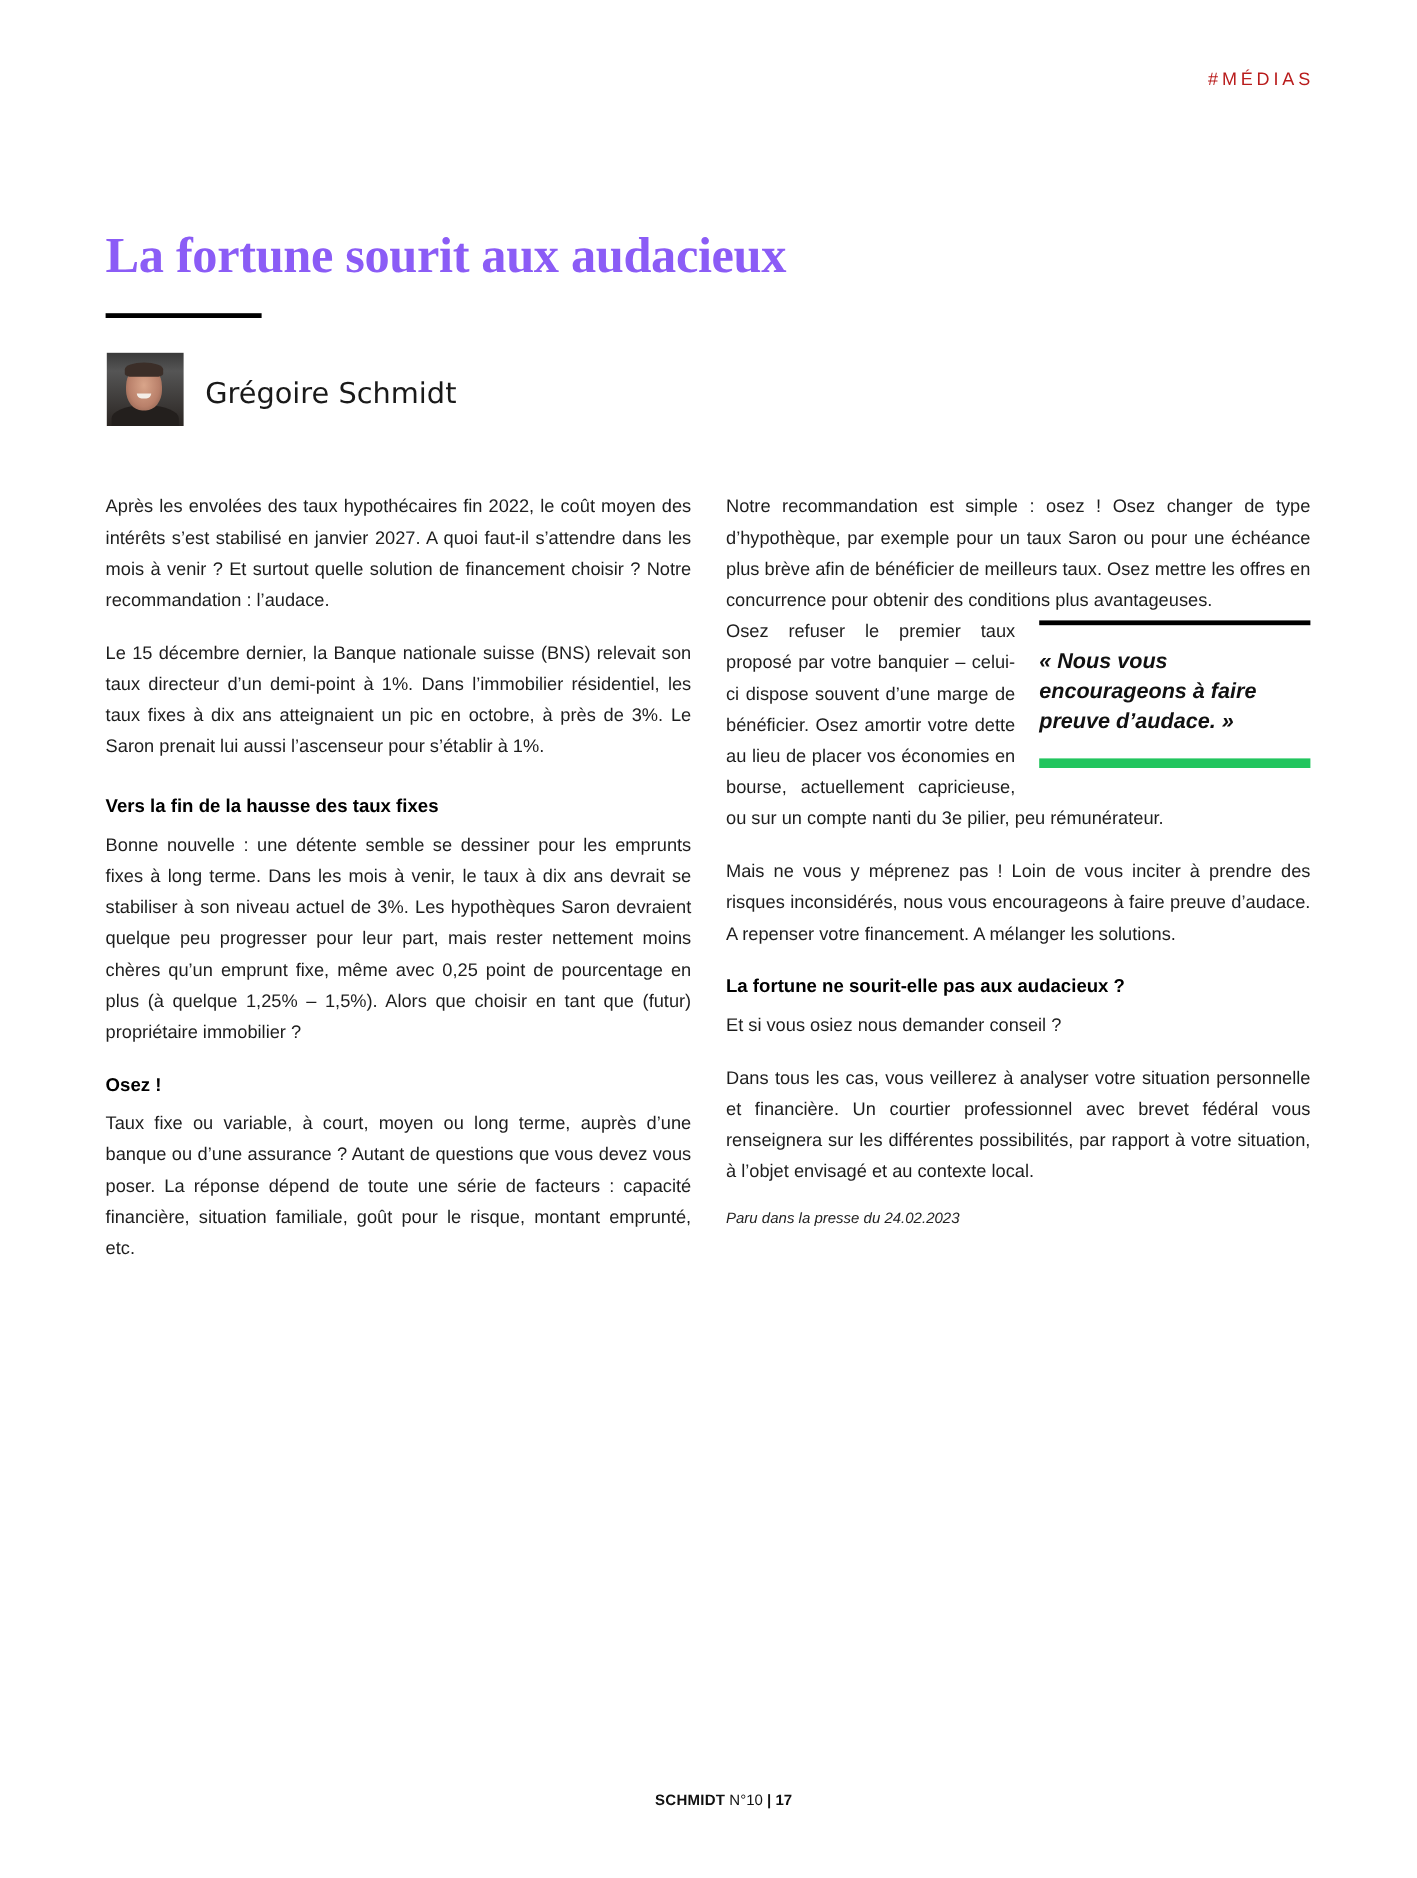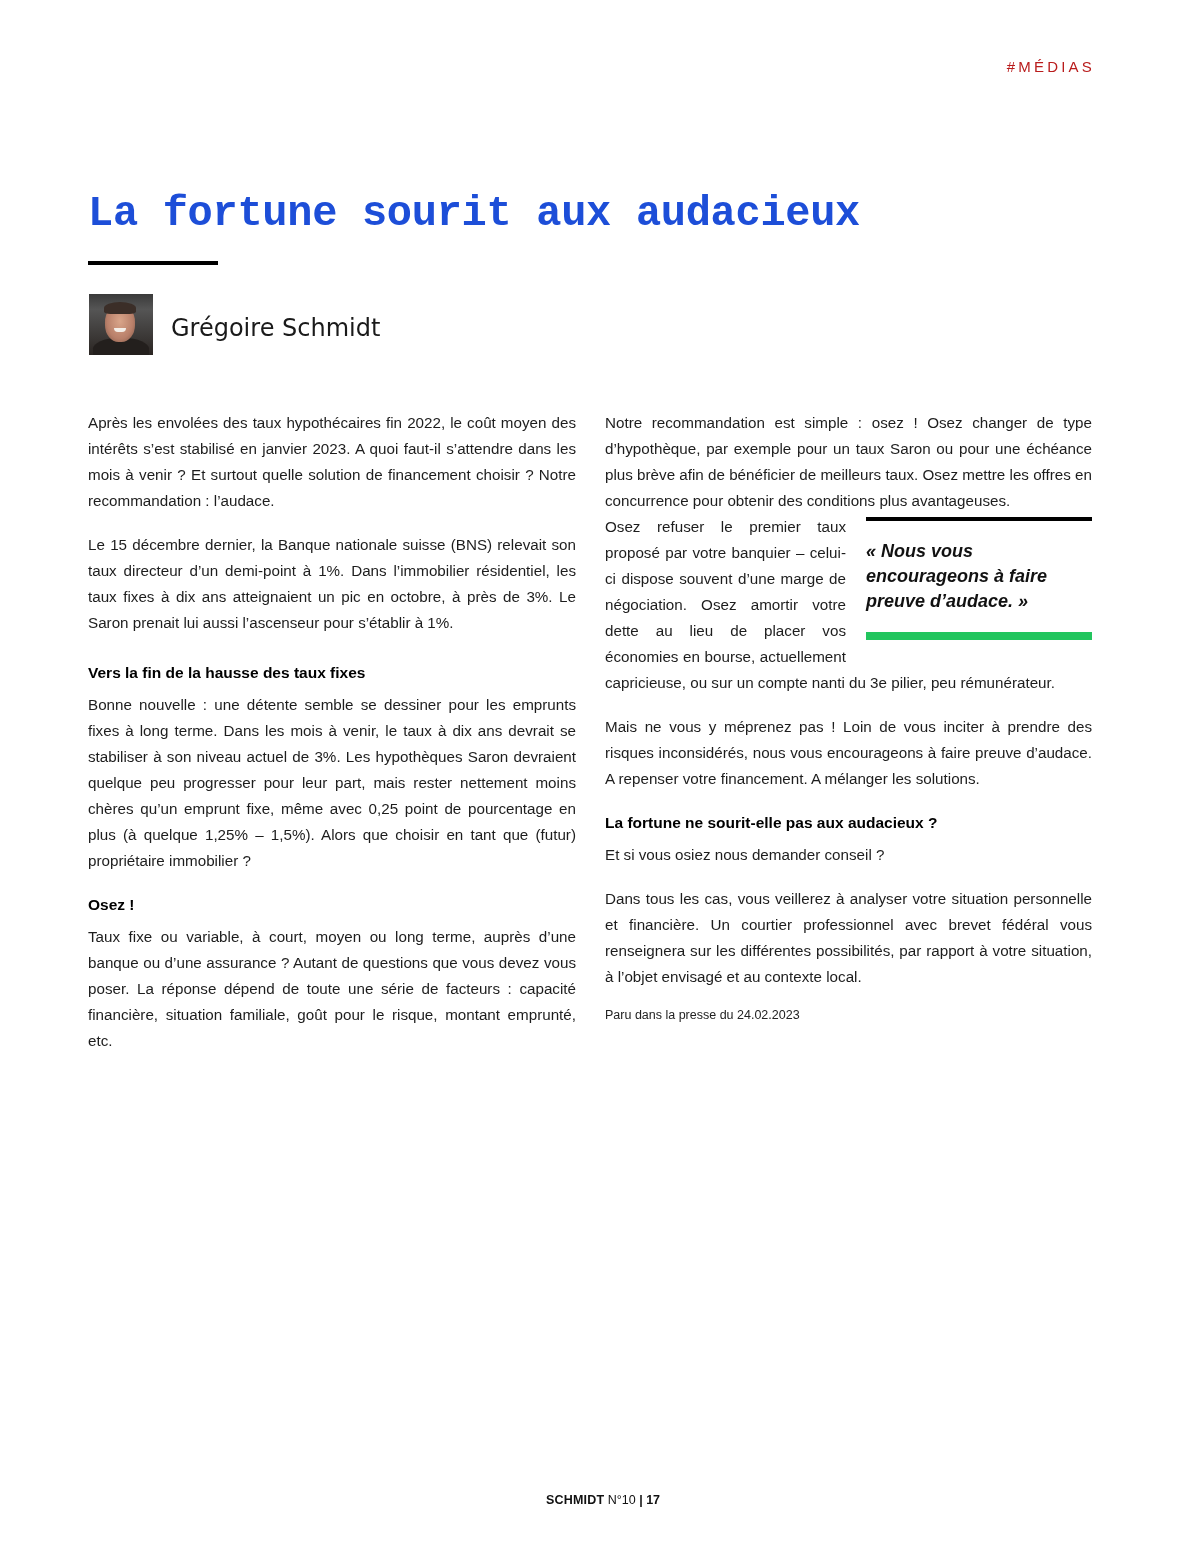--- a/index.html
+++ b/index.html
@@ -7,22 +7,22 @@
   body {
     width: 1181px; height: 1565px; position: relative; overflow: hidden;
     font-family: "Liberation Sans", "DejaVu Sans", sans-serif; color: #1a1a1a;
   }
   .section-tag {
     position: absolute; top: 58px; right: 86px;
     font-size: 15px; letter-spacing: 3.2px; color: #b91c1c;
   }
   .title {
     position: absolute; left: 88px; top: 190px;
-    font-size: 42px; font-weight: bold; color: #1d4ed8; letter-spacing: -0.3px;
-    font-family: Liberation Mono, monospace;
+    font-size: 42px; font-weight: bold; color: #8b5cf6; letter-spacing: -0.3px;
+    font-family: Liberation Serif, serif;
   }
   .title-rule { position: absolute; left: 88px; top: 261px; width: 130px; height: 4px; background: #000; }
   .author-photo {
     position: absolute; left: 89px; top: 294px; width: 64px; height: 61px;
     background: linear-gradient(180deg, #3a3a3a 0%, #555 25%, #2a2522 100%); overflow: hidden;
   }
   .author-photo .face {
     position: absolute; left: 16px; top: 10px; width: 30px; height: 38px; border-radius: 48% 48% 45% 45%;
     background: radial-gradient(ellipse at 50% 45%, #d9a58a 0%, #b9806a 60%, #7a5444 100%);
   }
@@ -47,21 +47,21 @@
   .col.right { left: 605px; width: 487px; }
   .col p { margin-bottom: 18px; }
   .col h3 { font-size: 15.5px; font-weight: bold; color: #000; margin-top: 16px; margin-bottom: 6px; line-height: 26px; }
   .col.left h3.first-h { margin-top: 24px; }
   .pull-quote {
     float: right; width: 226px; margin: 3px 0 6px 20px;
     border-top: 4px solid #000; border-bottom: 8px solid #22c55e;
     padding: 18px 0 18px 0;
     font-size: 18px; line-height: 25px; font-weight: bold; font-style: italic; color: #111; text-align: left;
   }
-  .press-note { font-size: 12.5px; line-height: 18px; color: #222; margin-top: -2px; }
+  .press-note { font-size: 12.5px; line-height: 18px; color: #222; margin-top: -2px; font-style: italic; }
   .footer {
     position: absolute; top: 1493px; left: 0; width: 1181px; text-align: center;
     font-size: 12.5px; color: #111; padding-left: 25px;
   }
   .footer .brand { font-weight: bold; letter-spacing: 0.2px; }
   .footer .sep { font-weight: bold; }
   .footer .page { font-weight: bold; }
 </style>
 </head>
 <body>
@@ -73,33 +73,33 @@
 
 <div class="author-photo">
   <div class="body"></div>
   <div class="face"></div>
   <div class="hair"></div>
   <div class="smile"></div>
 </div>
 <div class="author-name">Grégoire Schmidt</div>
 
 <div class="col left">
-  <p>Après les envolées des taux hypothécaires fin 2022, le coût moyen des intérêts s’est stabilisé en janvier 2023. A quoi faut-il s’attendre dans les mois à venir ? Et surtout quelle solution de financement choisir ? Notre recommandation : l’audace.</p>
+  <p>Après les envolées des taux hypothécaires fin 2022, le coût moyen des intérêts s’est stabilisé en janvier 2027. A quoi faut-il s’attendre dans les mois à venir ? Et surtout quelle solution de financement choisir ? Notre recommandation : l’audace.</p>
   <p>Le 15 décembre dernier, la Banque nationale suisse (BNS) relevait son taux directeur d’un demi-point à 1%. Dans l’immobilier résidentiel, les taux fixes à dix ans atteignaient un pic en octobre, à près de 3%. Le Saron prenait lui aussi l’ascenseur pour s’établir à 1%.</p>
   <h3 class="first-h">Vers la fin de la hausse des taux fixes</h3>
   <p>Bonne nouvelle : une détente semble se dessiner pour les emprunts fixes à long terme. Dans les mois à venir, le taux à dix ans devrait se stabiliser à son niveau actuel de 3%. Les hypothèques Saron devraient quelque peu progresser pour leur part, mais rester nettement moins chères qu’un emprunt fixe, même avec 0,25 point de pourcentage en plus (à quelque 1,25% – 1,5%). Alors que choisir en tant que (futur) propriétaire immobilier ?</p>
   <h3>Osez !</h3>
   <p>Taux fixe ou variable, à court, moyen ou long terme, auprès d’une banque ou d’une assurance ? Autant de questions que vous devez vous poser. La réponse dépend de toute une série de facteurs : capacité financière, situation familiale, goût pour le risque, montant emprunté, etc.</p>
 </div>
 
 <div class="col right">
   <p style="margin-bottom:0;"><span>Notre recommandation est simple : osez ! Osez changer de type d’hypothèque, par exemple pour un taux Saron ou pour une échéance plus brève afin de bénéficier de meilleurs taux. Osez mettre les offres en concurrence pour obtenir des conditions plus avantageuses.</span></p>
   <div>
     <div class="pull-quote">« Nous vous encourageons à faire preuve d’audace. »</div>
-    <p>Osez refuser le premier taux proposé par votre banquier – celui-ci dispose souvent d’une marge de négociation. Osez amortir votre dette au lieu de placer vos économies en bourse, actuellement capricieuse, ou sur un compte nanti du 3e pilier, peu rémunérateur.</p>
+    <p>Osez refuser le premier taux proposé par votre banquier – celui-ci dispose souvent d’une marge de bénéficier. Osez amortir votre dette au lieu de placer vos économies en bourse, actuellement capricieuse, ou sur un compte nanti du 3e pilier, peu rémunérateur.</p>
   </div>
   <p>Mais ne vous y méprenez pas ! Loin de vous inciter à prendre des risques inconsidérés, nous vous encourageons à faire preuve d’audace. A repenser votre financement. A mélanger les solutions.</p>
   <h3>La fortune ne sourit-elle pas aux audacieux ?</h3>
   <p>Et si vous osiez nous demander conseil ?</p>
   <p>Dans tous les cas, vous veillerez à analyser votre situation personnelle et financière. Un courtier professionnel avec brevet fédéral vous renseignera sur les différentes possibilités, par rapport à votre situation, à l’objet envisagé et au contexte local.</p>
   <div class="press-note">Paru dans la presse du 24.02.2023</div>
 </div>
 
 <div class="footer">
   <span class="brand">SCHMIDT</span>

